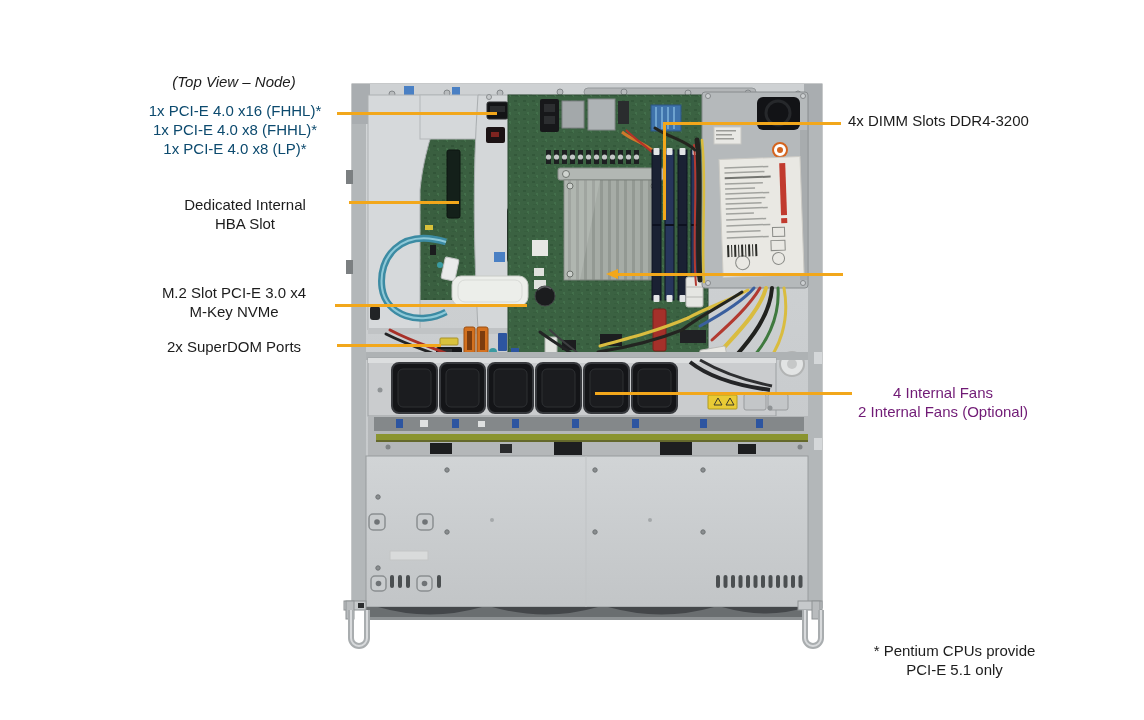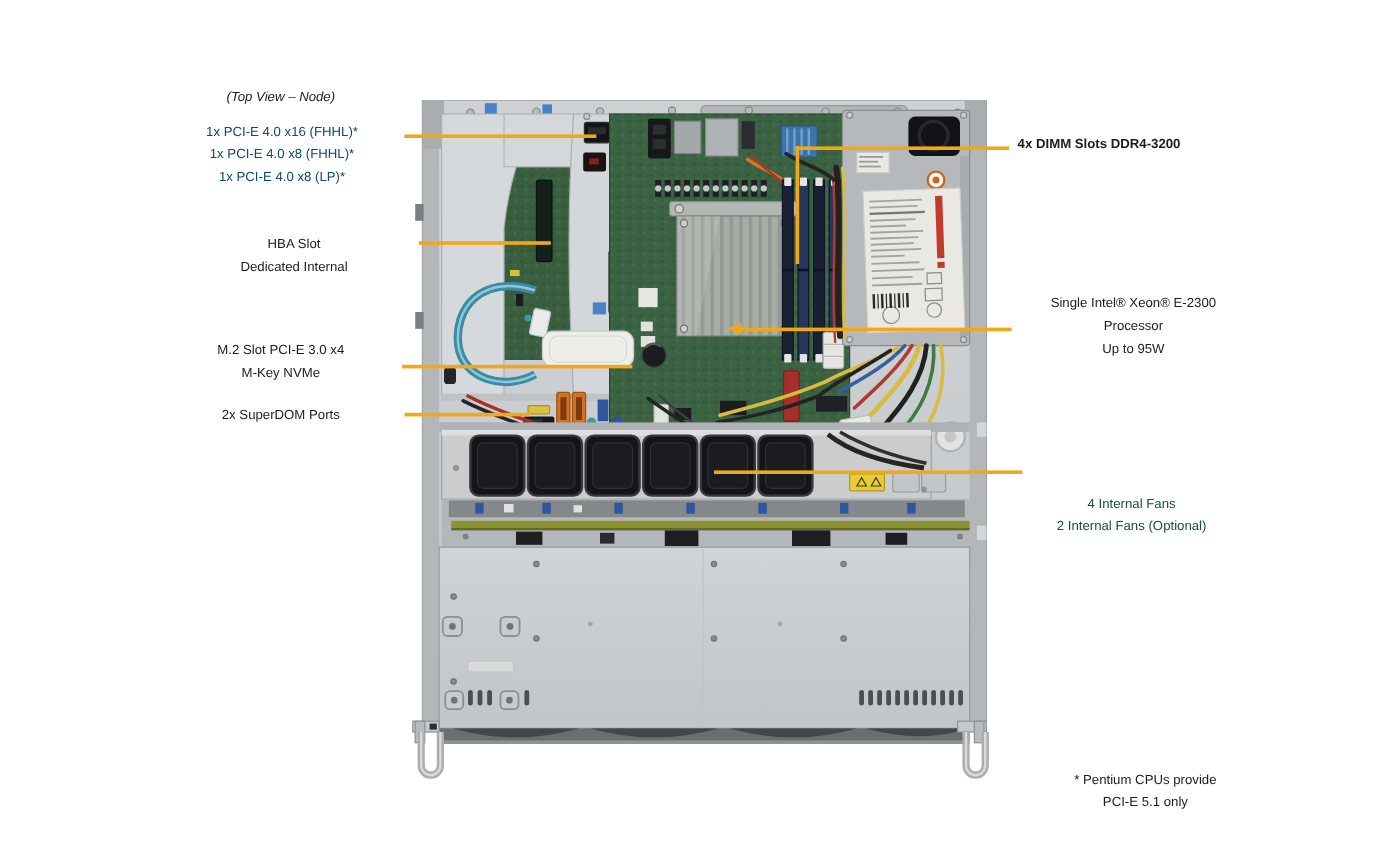--- a/index.html
+++ b/index.html
@@ -3,24 +3,24 @@
 <meta charset="utf-8">
 <style>
   html,body{margin:0;padding:0;}
   body{font-family:"Liberation Sans",sans-serif;background:#fff;}
   .stage{position:relative;width:1144px;height:720px;background:#fff;overflow:hidden;}
   .illustration{position:absolute;inset:0;z-index:0;}
   .callout{position:absolute;height:3px;z-index:2;}
   .callout.vert{width:3px;}
   .arrow-left{position:absolute;width:0;height:0;border-top:5px solid transparent;
     border-bottom:5px solid transparent;border-right:12px solid #F2A71B;z-index:2;}
-  .label{position:absolute;font-size:11px;line-height:19px;color:#1c1c1c;
+  .label{position:absolute;font-size:15px;line-height:19px;color:#1c1c1c;
     text-align:center;z-index:3;white-space:nowrap;}
   .label.italic{font-style:italic;}
-  .label.left-align{text-align:left;font-weight:bold;}
+  .label.left-align{text-align:left;}
 </style>
 </head>
 <body style="background: rgb(255, 255, 255);">
 
 <div class="stage">
 
   <svg class="illustration" width="1144" height="720" viewBox="0 0 1144 720" xmlns="http://www.w3.org/2000/svg">
     <defs>
       <linearGradient id="metalV" x1="0" y1="0" x2="0" y2="1">
         <stop offset="0" stop-color="#d3d6d8"></stop>
@@ -471,44 +471,39 @@
 
   <div class="label italic" style="left: 128px; top: 72px; width: 212px; color: rgb(28, 28, 28);">(Top View – Node)</div>
 
   <div class="label" style="left: 129px; top: 101px; width: 212px; color: #0c4a6e;">
     <div>1x PCI-E 4.0 x16 (FHHL)*</div>
     <div>1x PCI-E 4.0 x8 (FHHL)*</div>
     <div>1x PCI-E 4.0 x8 (LP)*</div>
   </div>
 
   <div class="label" style="left: 150px; top: 195px; width: 190px; color: rgb(28, 28, 28);">
+    <div>Dedicated Internal</div>
     <div>HBA Slot</div>
-    <div>Dedicated Internal</div>
   </div>
 
   <div class="label" style="left: 128px; top: 283px; width: 212px; color: rgb(28, 28, 28);">
     <div>M.2 Slot PCI-E 3.0 x4</div>
     <div>M-Key NVMe</div>
   </div>
 
   <div class="label" style="left: 128px; top: 337px; width: 212px; color: rgb(28, 28, 28);">
     <div>2x SuperDOM Ports</div>
   </div>
 
   <div class="label left-align" style="left: 848px; top: 111px; color: rgb(28, 28, 28);">
     <div>4x DIMM Slots DDR4-3200</div>
   </div>
 
-  <div class="label" style="left: 842px; top: 244px; width: 205px; color: rgb(28, 28, 28);">
-    <div>Single Intel® Xeon® E-2300</div>
-    <div>Processor</div>
-    <div>Up to 95W</div>
-  </div>
-
-  <div class="label" style="left: 838px; top: 383px; width: 210px; color: #14532d; margin-top: 28px;">
+
+  <div class="label" style="left: 838px; top: 383px; width: 210px; color: #701a75;">
     <div>4 Internal Fans</div>
     <div>2 Internal Fans (Optional)</div>
   </div>
 
   <div class="label" style="left: 852px; top: 609px; width: 205px; color: rgb(28, 28, 28); margin-top: 32px;">
     <div>* Pentium CPUs provide</div>
     <div>PCI-E 5.1 only</div>
   </div>
 
 </div>

